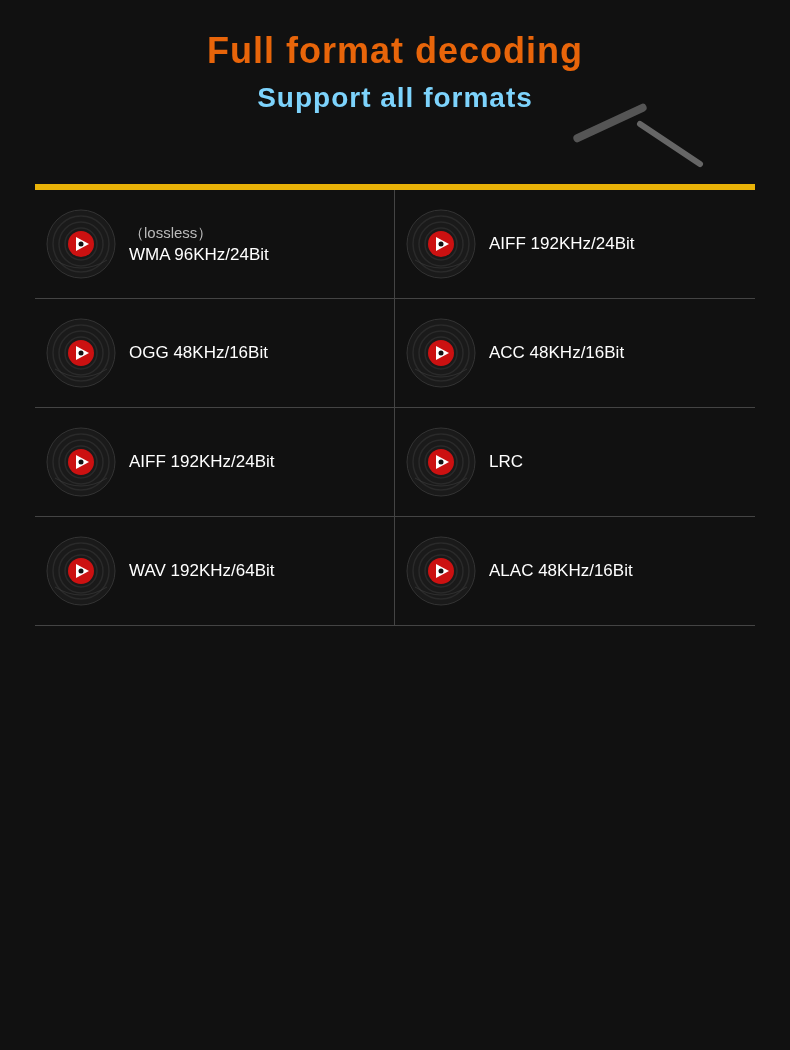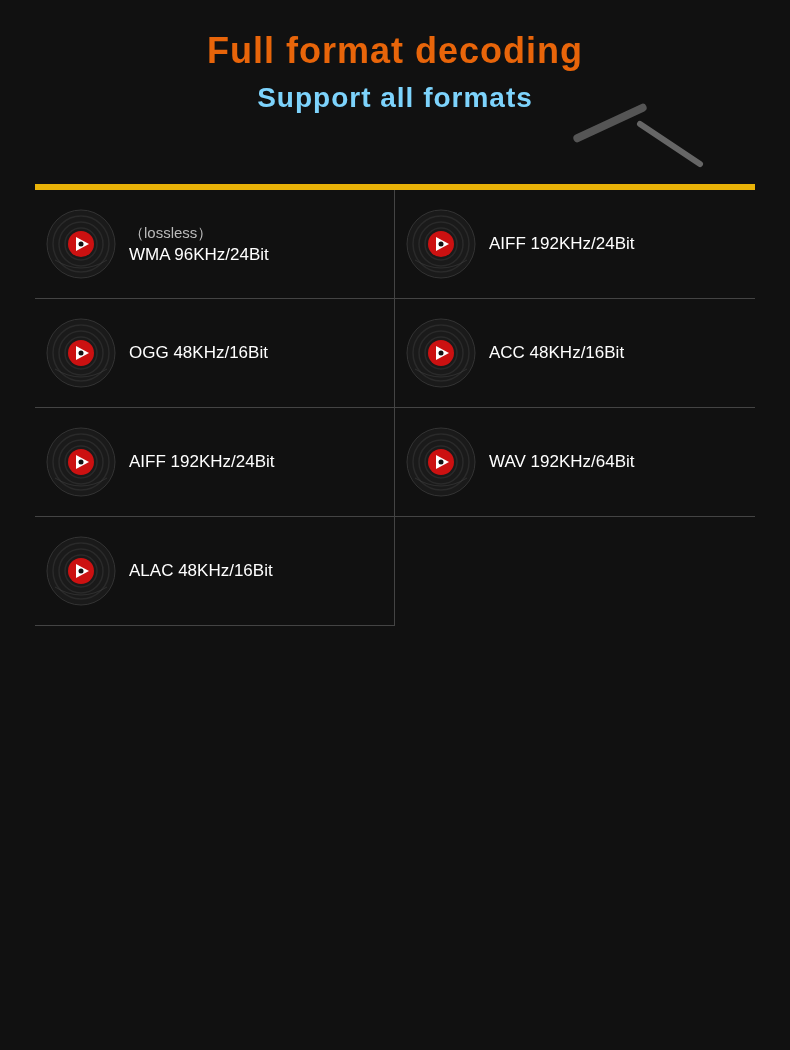--- a/index.html
+++ b/index.html
@@ -203,20 +203,35 @@
             <circle cx="36" cy="36" r="34" fill="#1a1a1a" stroke="#333" stroke-width="1"></circle>
             <circle cx="36" cy="36" r="28" fill="none" stroke="#2a2a2a" stroke-width="1.5"></circle>
             <circle cx="36" cy="36" r="22" fill="none" stroke="#2a2a2a" stroke-width="1.5"></circle>
             <circle cx="36" cy="36" r="16" fill="none" stroke="#2a2a2a" stroke-width="1.5"></circle>
             <circle cx="36" cy="36" r="13" fill="#cc1111"></circle>
             <polygon points="31,29 31,43 44,36" fill="white"></polygon>
             <circle cx="36" cy="36" r="2.5" fill="#111"></circle>
             <path d="M 10 52 Q 36 68 62 52" fill="none" stroke="#444" stroke-width="1" opacity="0.5"></path>
           </svg></div>
         <div class="format-text">
+          <span class="format-name">LRC</span>
+        </div>
+      </div>
+      <div class="format-cell">
+        <div class="vinyl"><svg viewBox="0 0 72 72" width="72" height="72">
+            <circle cx="36" cy="36" r="34" fill="#1a1a1a" stroke="#333" stroke-width="1"></circle>
+            <circle cx="36" cy="36" r="28" fill="none" stroke="#2a2a2a" stroke-width="1.5"></circle>
+            <circle cx="36" cy="36" r="22" fill="none" stroke="#2a2a2a" stroke-width="1.5"></circle>
+            <circle cx="36" cy="36" r="16" fill="none" stroke="#2a2a2a" stroke-width="1.5"></circle>
+            <circle cx="36" cy="36" r="13" fill="#cc1111"></circle>
+            <polygon points="31,29 31,43 44,36" fill="white"></polygon>
+            <circle cx="36" cy="36" r="2.5" fill="#111"></circle>
+            <path d="M 10 52 Q 36 68 62 52" fill="none" stroke="#444" stroke-width="1" opacity="0.5"></path>
+          </svg></div>
+        <div class="format-text">
           <span class="format-name">WAV  192KHz/64Bit</span>
         </div>
       </div>
       <div class="format-cell">
         <div class="vinyl"><svg viewBox="0 0 72 72" width="72" height="72">
             <circle cx="36" cy="36" r="34" fill="#1a1a1a" stroke="#333" stroke-width="1"></circle>
             <circle cx="36" cy="36" r="28" fill="none" stroke="#2a2a2a" stroke-width="1.5"></circle>
             <circle cx="36" cy="36" r="22" fill="none" stroke="#2a2a2a" stroke-width="1.5"></circle>
             <circle cx="36" cy="36" r="16" fill="none" stroke="#2a2a2a" stroke-width="1.5"></circle>
             <circle cx="36" cy="36" r="13" fill="#cc1111"></circle>

